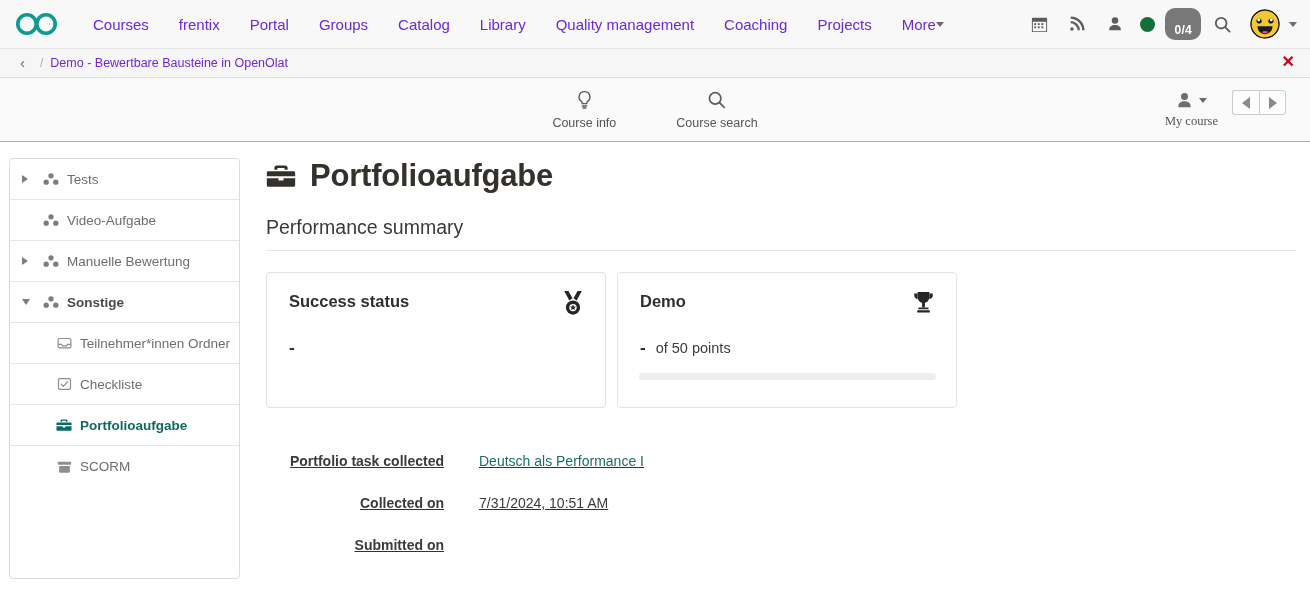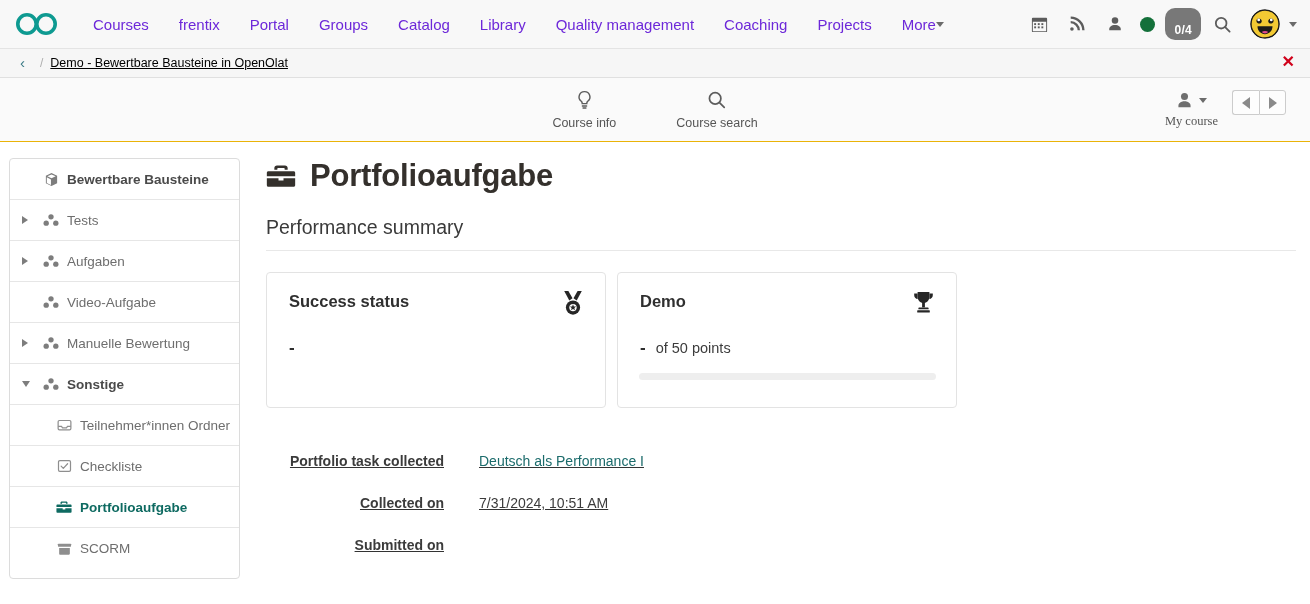--- a/index.html
+++ b/index.html
@@ -80,24 +80,23 @@
   }
   .crumb-back {
     color: #3a7a85;
     font-size: 15px;
     line-height: 1;
     padding: 2px 6px 4px;
     cursor: pointer;
   }
   .crumb-sep { color: #aeaeae; font-size: 12px; margin: 0 7px 0 9px; }
   .crumb-link {
-    color: #000000;
+    color: #6d28d9;
     font-size: 12.5px;
     cursor: pointer;
-    text-decoration: underline;
   }
   .crumb-spacer { flex: 1; }
   .crumb-close {
     color: #d0021b;
     font-size: 16px;
     font-weight: bold;
     line-height: 1;
     padding: 2px 5px 4px;
     cursor: pointer;
   }
@@ -381,57 +380,35 @@
         <span class="tri-r"></span>
       </div>
     </div>
   </div>
 </div>
 
 <div class="layout">
 
   <div class="sidebar">
 
-    <div class="side-item root">
-      <span class="arrow-slot"></span>
-      <span class="side-ico">
-        <svg width="15" height="15" viewBox="0 0 16 16" fill="#7d7d7d">
-          <path d="M8 1l6 3v8l-6 3-6-3V4l6-3zm0 1.7L3.6 4.6 8 6.6l4.4-2L8 2.7zM3 5.7v6l4.4 2.2v-6L3 5.7z"></path>
-        </svg>
-      </span>
-      <span class="side-lbl">Bewertbare Bausteine</span>
-    </div>
 
     <div class="side-item">
       <span class="arrow-slot">
           <i class="arr-right"></i>
         </span>
       <span class="side-ico">
         <svg width="16" height="14" viewBox="0 0 18 14" fill="#7d7d7d">
           <circle cx="9" cy="3.4" r="3"></circle>
             <circle cx="3.6" cy="10.6" r="3"></circle>
             <circle cx="14.4" cy="10.6" r="3"></circle>
         </svg>
       </span>
       <span class="side-lbl">Tests</span>
     </div>
 
-    <div class="side-item">
-      <span class="arrow-slot">
-          <i class="arr-right"></i>
-        </span>
-      <span class="side-ico">
-        <svg width="16" height="14" viewBox="0 0 18 14" fill="#7d7d7d">
-          <circle cx="9" cy="3.4" r="3"></circle>
-            <circle cx="3.6" cy="10.6" r="3"></circle>
-            <circle cx="14.4" cy="10.6" r="3"></circle>
-        </svg>
-      </span>
-      <span class="side-lbl">Aufgaben</span>
-    </div>
 
     <div class="side-item">
       <span class="arrow-slot"></span>
       <span class="side-ico">
         <svg width="16" height="14" viewBox="0 0 18 14" fill="#7d7d7d">
           <circle cx="9" cy="3.4" r="3"></circle>
             <circle cx="3.6" cy="10.6" r="3"></circle>
             <circle cx="14.4" cy="10.6" r="3"></circle>
         </svg>
       </span>

